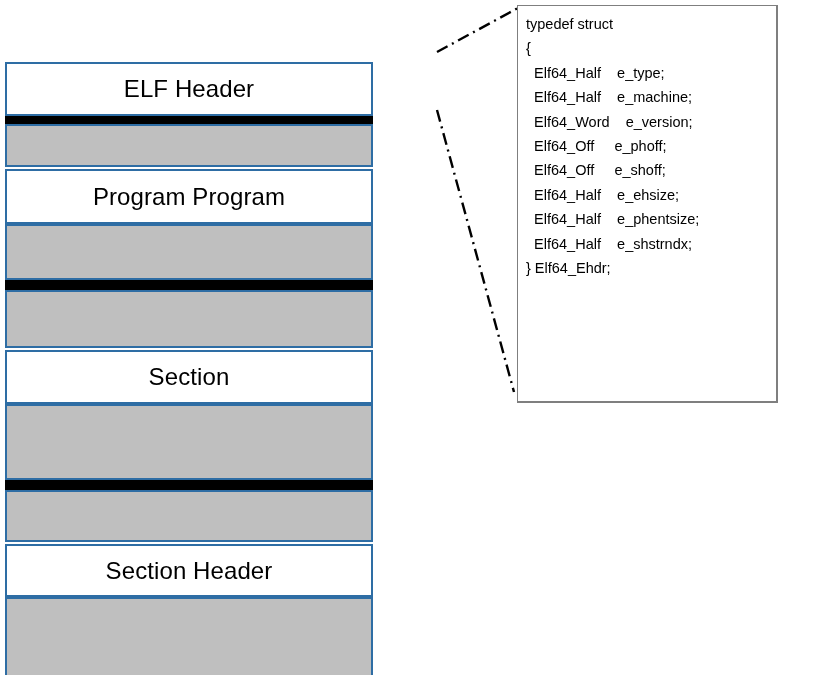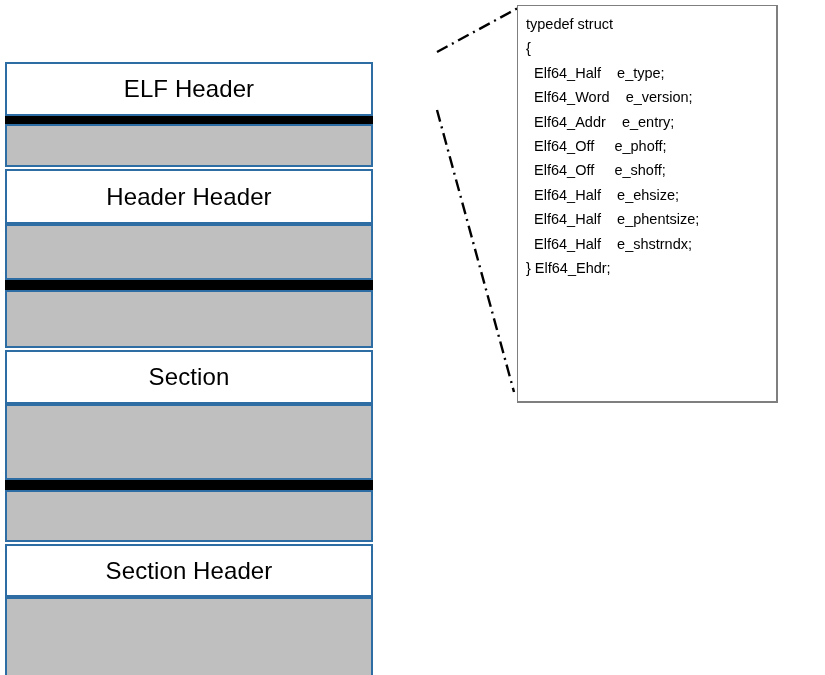--- a/index.html
+++ b/index.html
@@ -88,21 +88,21 @@
 </head>
 <body>
 
 <div id="elf-diagram">
     <div class="band band-white" style="top: 0px; height: 54px; border-color: rgb(46, 109, 164);">
       <span class="band-label">ELF Header</span>
     </div>
     <div class="band band-black" style="top: 54px; height: 8px; background: rgb(0, 0, 0);"></div>
     <div class="band band-gray" style="top: 62px; height: 43px; background: rgb(191, 191, 191); border-color: rgb(46, 109, 164);"></div>
     <div class="band band-white" style="top: 107px; height: 55px; border-color: rgb(46, 109, 164);">
-      <span class="band-label">Header Header</span>
+      <span class="band-label">Program Program</span>
     </div>
     <div class="band band-gray" style="top: 162px; height: 56px; background: rgb(191, 191, 191); border-color: rgb(46, 109, 164);"></div>
     <div class="band band-black" style="top: 218px; height: 10px; background: rgb(0, 0, 0);"></div>
     <div class="band band-gray" style="top: 228px; height: 58px; background: rgb(191, 191, 191); border-color: rgb(46, 109, 164);"></div>
     <div class="band band-white" style="top: 288px; height: 54px; border-color: rgb(46, 109, 164);">
       <span class="band-label">Section</span>
     </div>
     <div class="band band-gray" style="top: 342px; height: 76px; background: rgb(191, 191, 191); border-color: rgb(46, 109, 164);"></div>
     <div class="band band-black" style="top: 418px; height: 10px; background: rgb(0, 0, 0);"></div>
     <div class="band band-gray" style="top: 428px; height: 52px; background: rgb(191, 191, 191); border-color: rgb(46, 109, 164);"></div>
@@ -114,21 +114,21 @@
 
 <svg id="leader-lines" viewBox="0 0 825 675" xmlns="http://www.w3.org/2000/svg">
   <path id="leader-top" fill="none" stroke="#000000" stroke-width="2.4" stroke-dasharray="12 5 2 5" stroke-linecap="butt" d="M437,52 L518,8"></path>
   <path id="leader-bottom" fill="none" stroke="#000000" stroke-width="2.4" stroke-dasharray="12 5 2 5" stroke-linecap="butt" d="M437,110 L514,392"></path>
 </svg>
 
 <div id="code-callout" style="border-color: rgb(127, 127, 127);">
     <div class="code-line">typedef struct</div>
     <div class="code-line">{</div>
     <div class="code-line">  Elf64_Half    e_type;</div>
+    <div class="code-line">  Elf64_Half    e_machine;</div>
     <div class="code-line">  Elf64_Word    e_version;</div>
-    <div class="code-line">  Elf64_Addr    e_entry;</div>
     <div class="code-line">  Elf64_Off     e_phoff;</div>
     <div class="code-line">  Elf64_Off     e_shoff;</div>
     <div class="code-line">  Elf64_Half    e_ehsize;</div>
     <div class="code-line">  Elf64_Half    e_phentsize;</div>
     <div class="code-line">  Elf64_Half    e_shstrndx;</div>
     <div class="code-line">} Elf64_Ehdr;</div>
   </div>
 
 </body></html>

